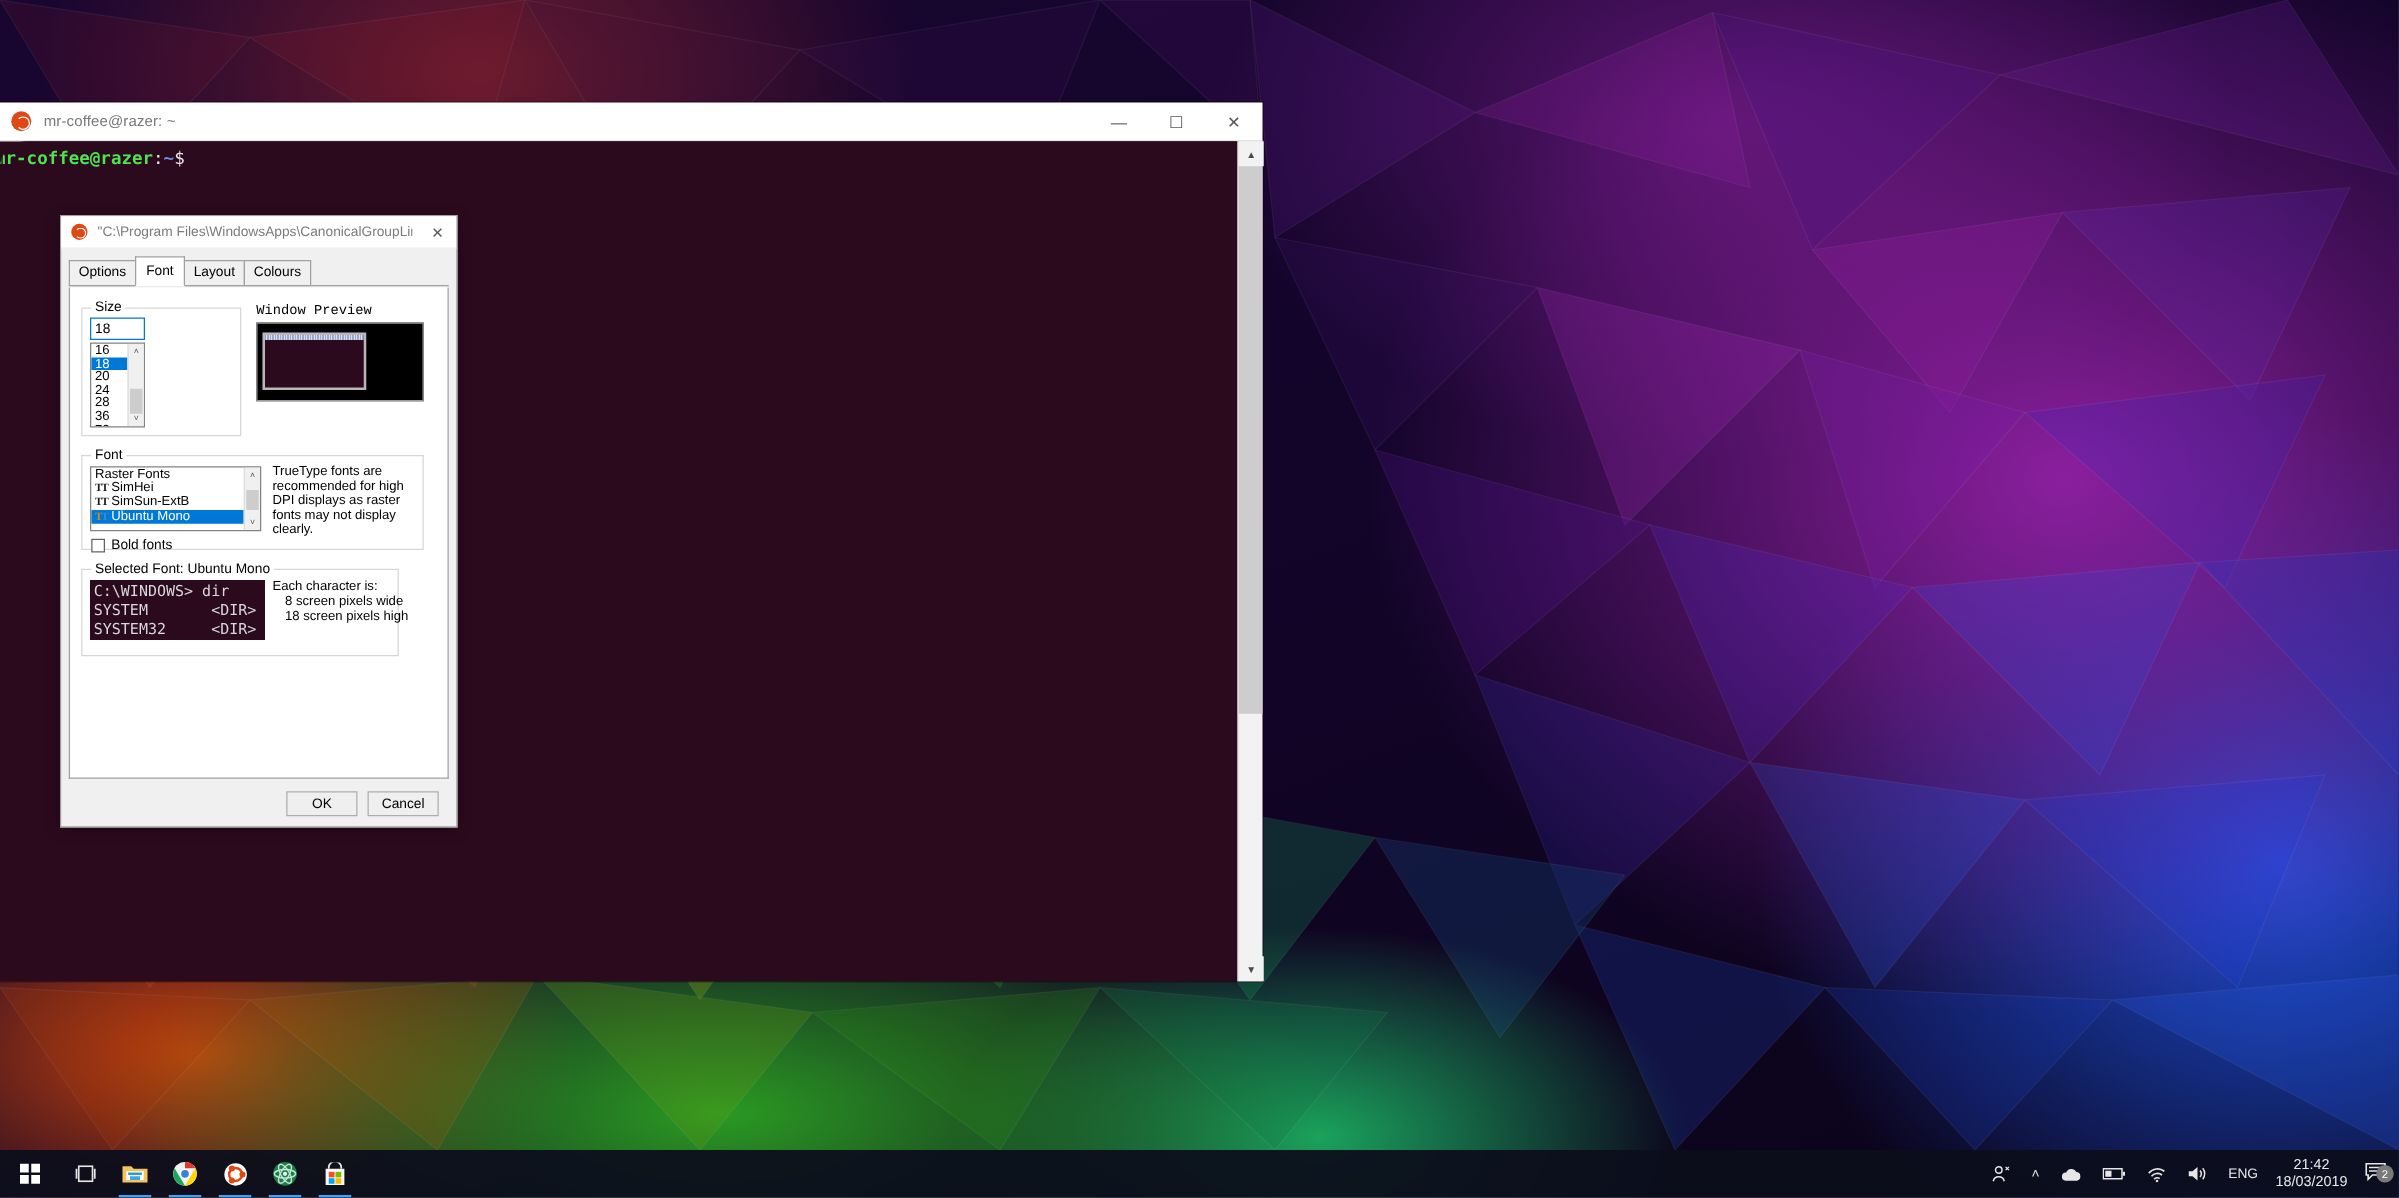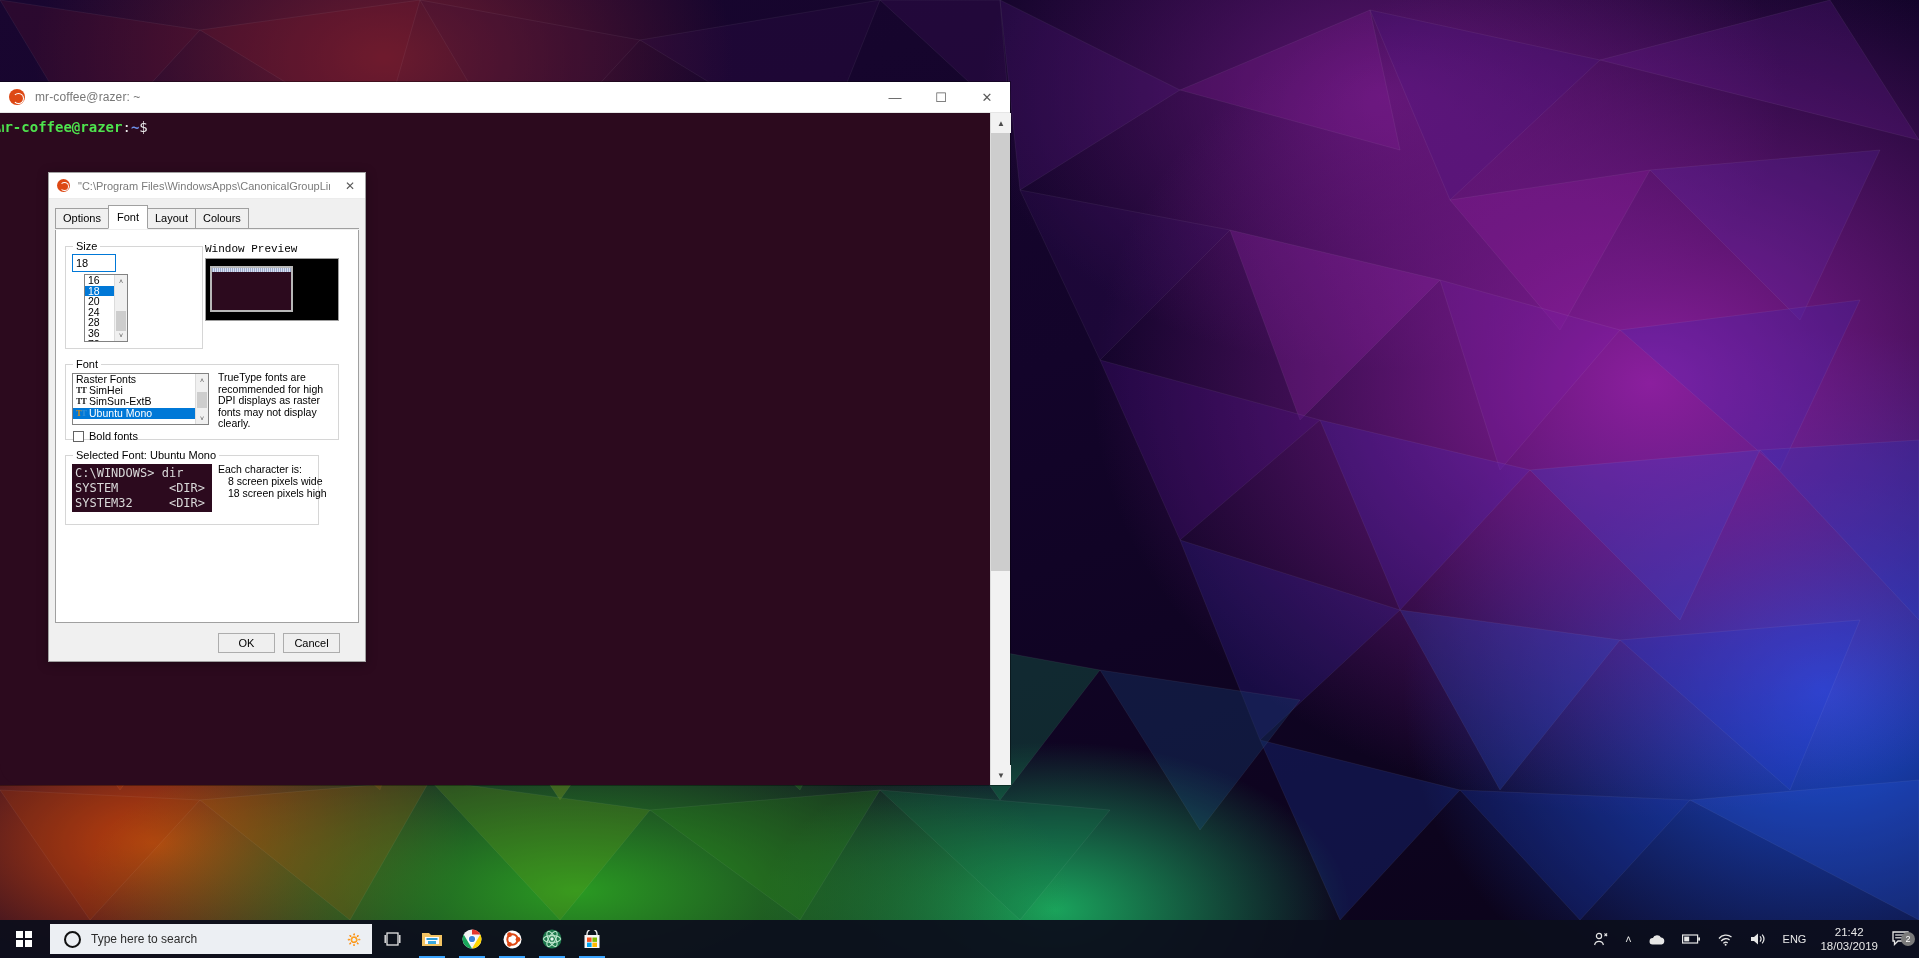--- a/index.html
+++ b/index.html
@@ -191,31 +191,30 @@
   
   .group {
     position: absolute; border: 1px solid #d6d6d6;
   }
   .group > legend, .grp-title {
     position: absolute; top: -7px; left: 7px; background: #fff;
     padding: 0 3px; font-size: 11px; color: #000;
   }
 
   
-  #grp-size { left: 9px; top: 16px; width: 138px; height: 103px; }
+  #grp-size { left: 9px; top: 16px; width: 128px; height: 103px; }
   #size-input {
     position: absolute; left: 6px; top: 7px; width: 44px; height: 18px;
     border: 1px solid #0078d7; background: #fff; font-size: 11px;
     padding: 1px 3px; outline: none; font-family: "Liberation Sans", sans-serif;
   }
   #size-listbox {
     position: absolute; left: 6px; top: 27px; width: 44px; height: 68px;
     border: 1px solid #828282; background: #fff; overflow: hidden;
     display: flex;
-    margin-left: 12px;
   }
   #size-items { flex: 1; padding-top: 0; }
   .size-item {
     font-size: 10.5px; line-height: 10.6px; padding: 0 0 0 3px; cursor: pointer;
     height: 10.6px; white-space: nowrap;
   }
   .size-item.sel { background: #0078d7; color: #fff; }
   #size-scroll {
     width: 13px; background: #f0f0f0; border-left: 1px solid #dcdcdc;
     position: relative;
@@ -299,21 +298,21 @@
     line-height: 15px; color: #d9d9d9; white-space: pre;
   }
   #char-note {
     position: absolute; left: 152px; top: 7px; width: 118px;
     font-size: 10.5px; line-height: 12px;
   }
   .char-indent { padding-left: 10px; }
 
   
   #btn-row {
-    position: absolute; right: 25px; bottom: 8px; display: flex; gap: 8px; margin-left: 16px;
+    position: absolute; right: 14px; bottom: 8px; display: flex; gap: 8px; margin-left: 16px;
   }
   .dlg-btn {
     width: 57px; height: 20px; background: #efefef; border: 1px solid #adadad;
     font-size: 11px; cursor: pointer; font-family: "Liberation Sans", sans-serif;
     color: #000;
   }
 </style>
 </head>
 <body>
 
@@ -478,25 +477,20 @@
 
   <div id="taskbar">
     <div id="start-btn">
       <span class="win-logo">
         <i></i>
           <i></i>
           <i></i>
           <i></i>
       </span>
     </div>
-    <div id="search-box">
-      <span id="search-circle"></span>
-      <span id="search-text">Type here to search</span>
-      <span id="mic-icon">🔅</span>
-    </div>
 
     <div class="tb-icon">
       <svg width="17" height="15" viewBox="0 0 17 15">
         <rect x="3" y="1" width="11" height="12" fill="none" stroke="#e6e6e6" stroke-width="1.3"></rect>
         <rect x="0.5" y="3" width="1.4" height="8" fill="#e6e6e6"></rect>
         <rect x="15.1" y="3" width="1.4" height="8" fill="#e6e6e6"></rect>
       </svg>
     </div>
 
     <div class="tb-icon active">

